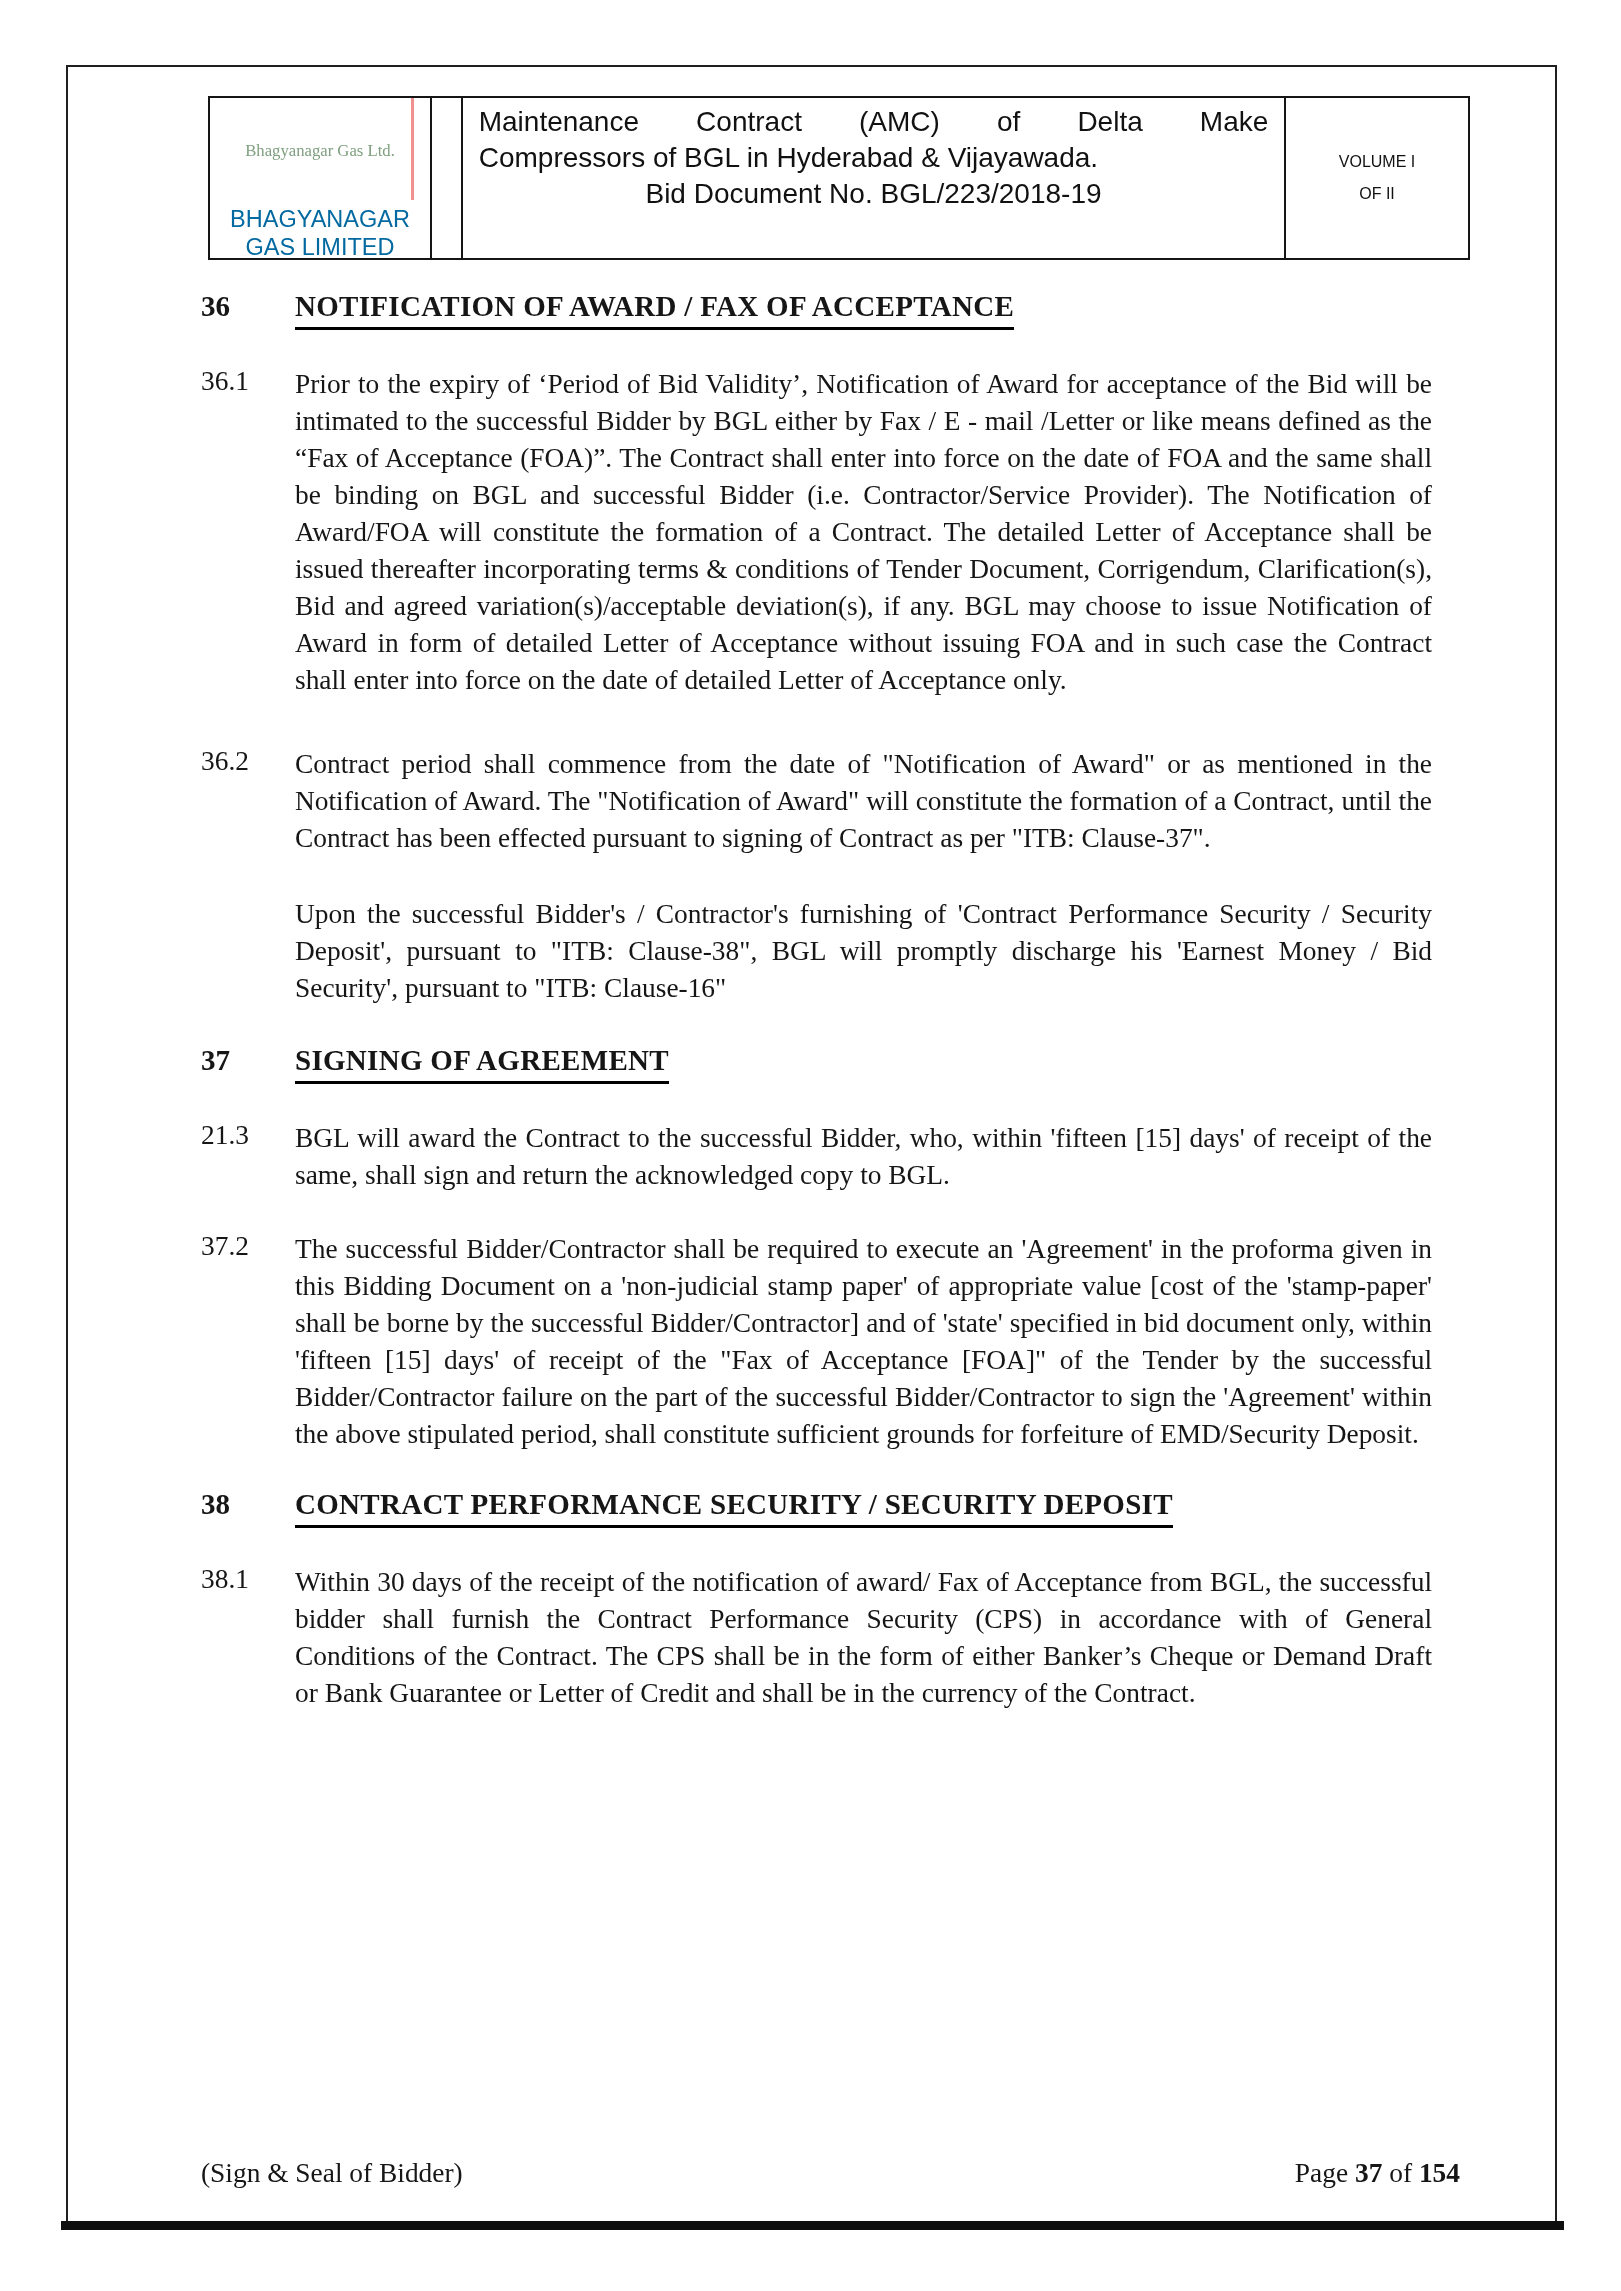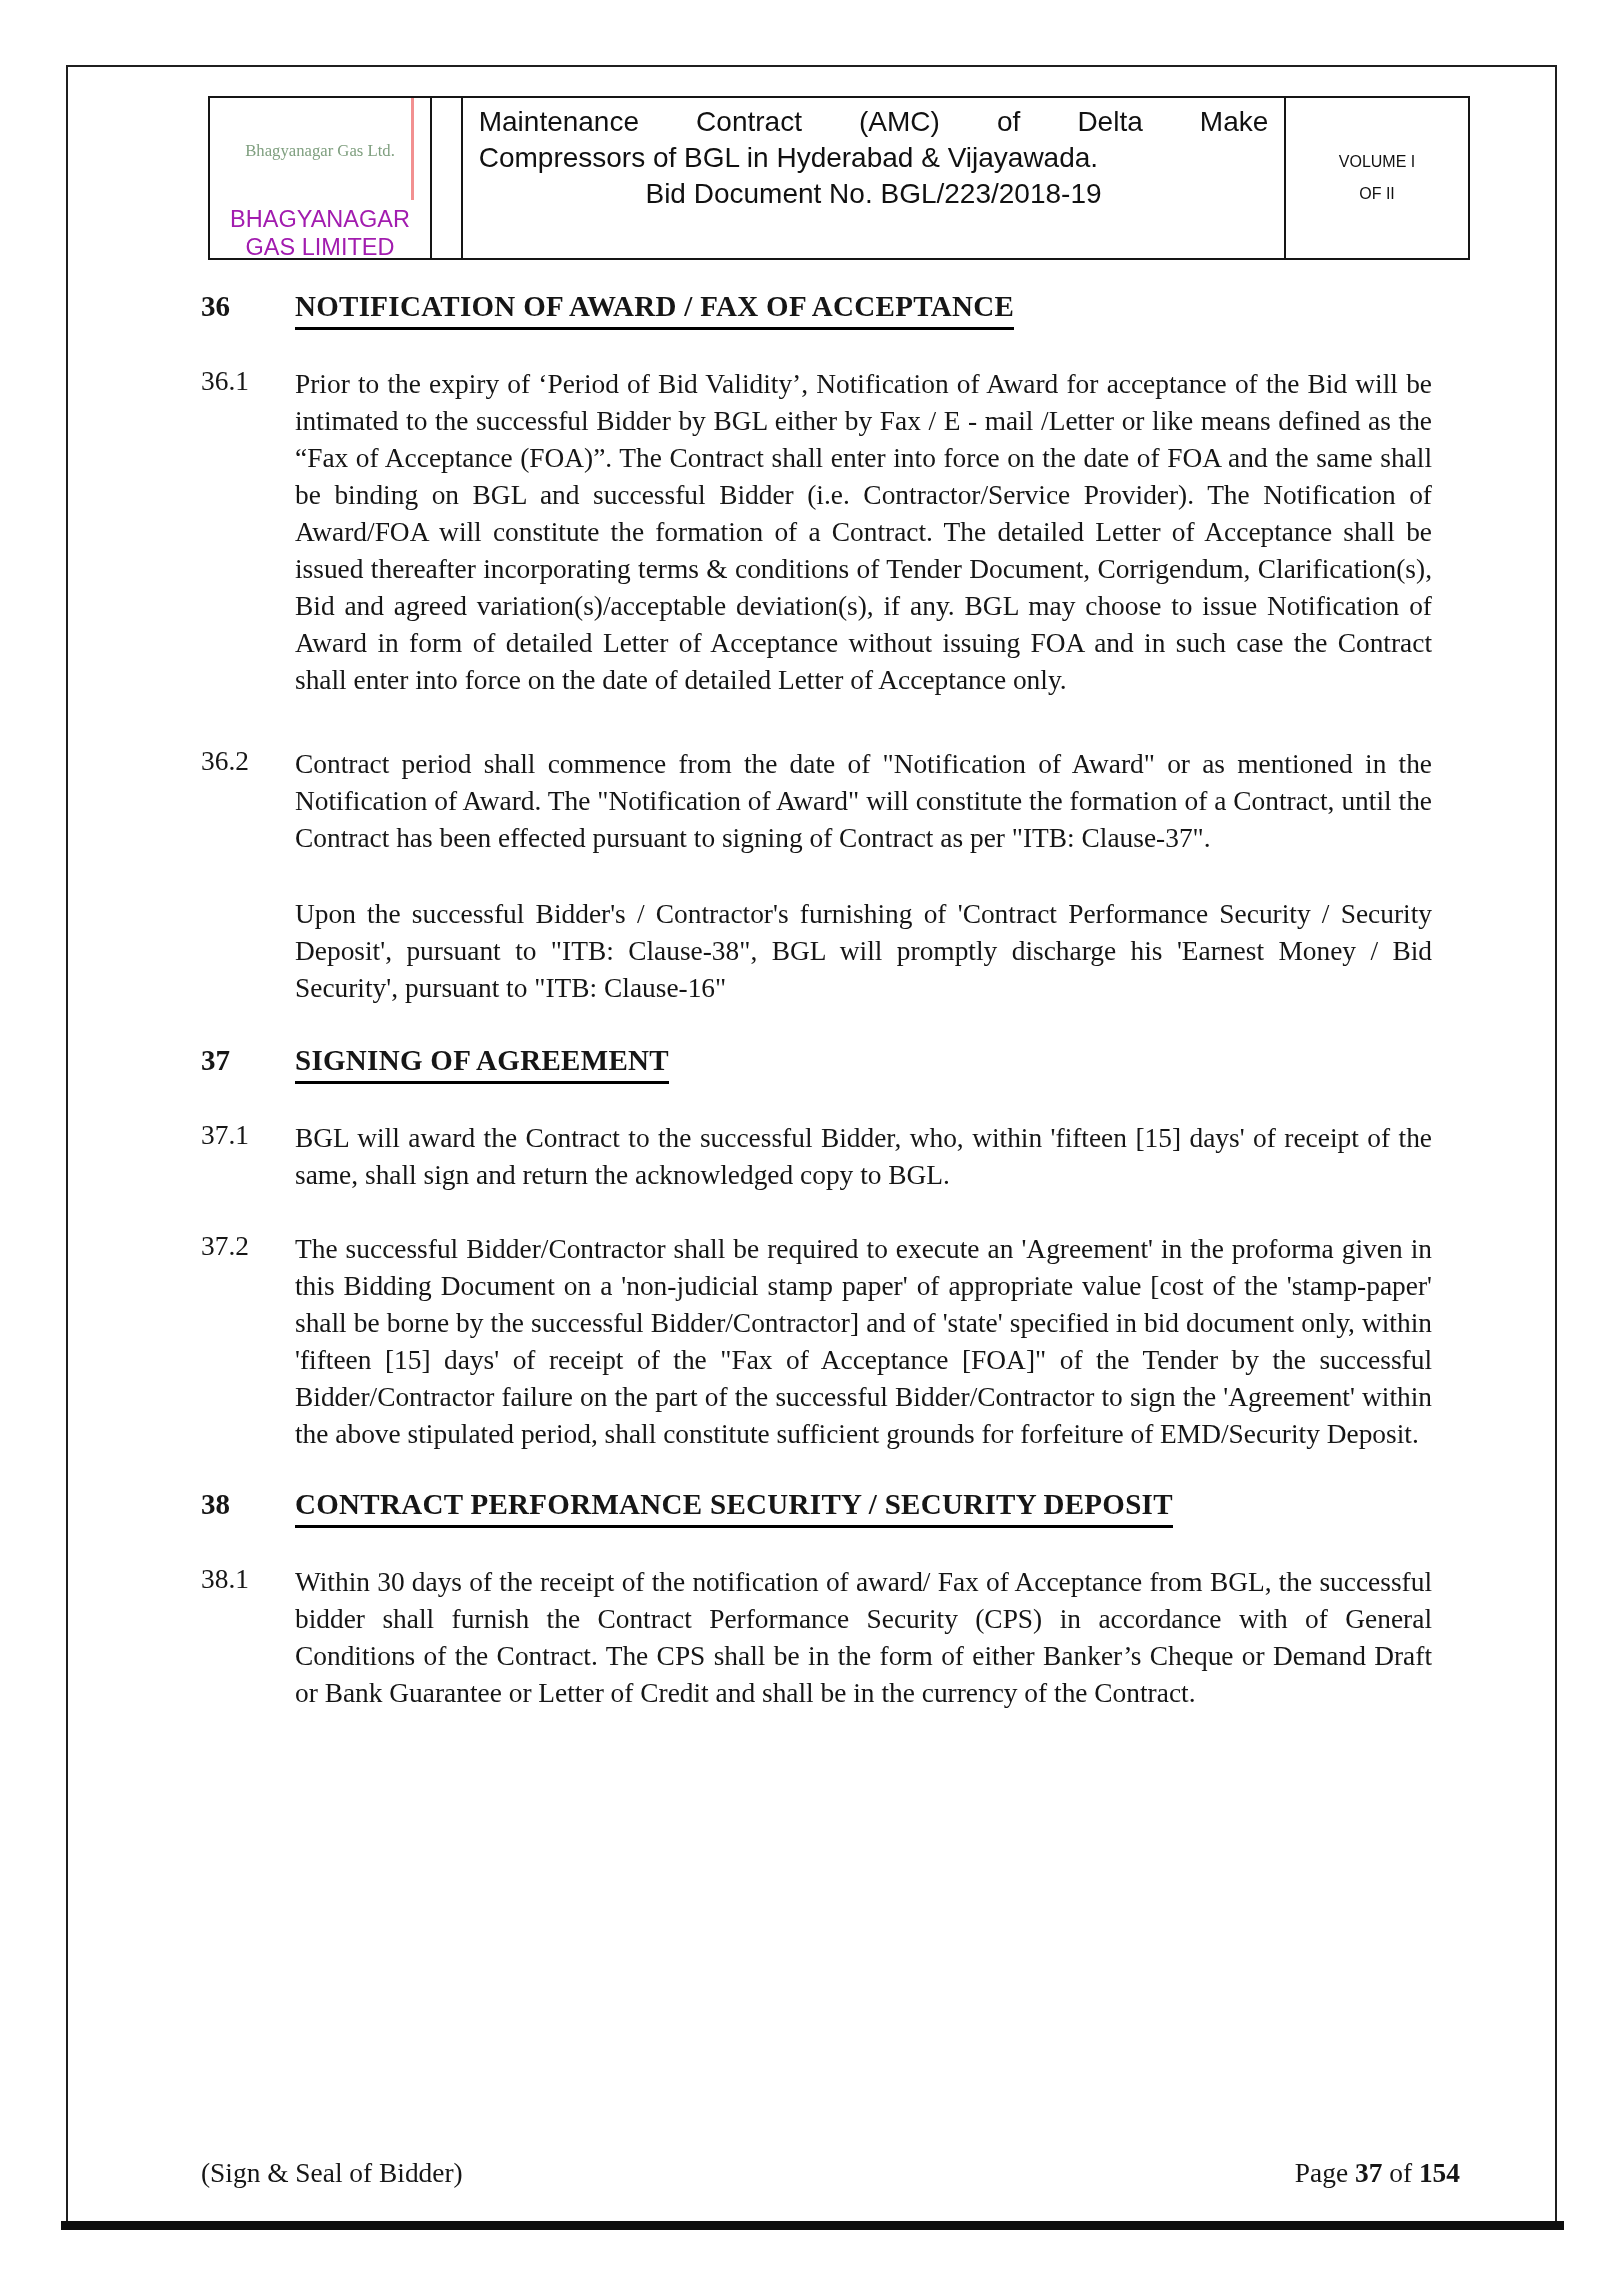--- a/index.html
+++ b/index.html
@@ -34,21 +34,21 @@
   .title-line-left{text-align:left;}
   .title-line-center{text-align:center;}
   .volume-cell{
     width:182px;flex:none;display:flex;flex-direction:column;justify-content:center;align-items:center;
     font-family:"Liberation Sans", sans-serif;font-size:16px;line-height:32px;color:#111;
   }
   .logo-subtitle{
     font-family:"Liberation Serif", serif;font-size:16.7px;color:#7f9f7f;margin-top:-3.9px;
   }
   .org-caption{
-    font-family:"Liberation Sans", sans-serif;font-size:23.5px;line-height:28px;color:#a21caf;
+    font-family:"Liberation Sans", sans-serif;font-size:23.5px;line-height:28px;color:#0369a1;
     text-align:center;margin-top:2.9px;width:206px;
   }
   .red-artifact{
     position:absolute;right:15.7px;top:0px;width:2.9px;height:102px;background:#f29090;
   }
   
   .content{
     position:absolute;left:201px;top:290px;width:1231px;
   }
   .row{display:flex;}
@@ -133,21 +133,21 @@
   <div class="row mt40">
     <div class="num-col"></div>
     <div class="body-col para">Upon the successful Bidder's / Contractor's furnishing of 'Contract Performance Security / Security Deposit', pursuant to "ITB: Clause-38", BGL will promptly discharge his 'Earnest Money / Bid Security', pursuant to "ITB: Clause-16"</div>
   </div>
 
   <div class="row mt38">
     <div class="num-col h">37</div>
     <div class="body-col"><span class="heading-text">SIGNING OF AGREEMENT</span></div>
   </div>
   <div class="row mt44">
-    <div class="num-col">37.1</div>
+    <div class="num-col">21.3</div>
     <div class="body-col para">BGL will award the Contract to the successful Bidder, who, within 'fifteen [15] days' of receipt of the same, shall sign and return the acknowledged copy to BGL.</div>
   </div>
   <div class="row mt38">
     <div class="num-col">37.2</div>
     <div class="body-col para">The successful Bidder/Contractor shall be required to execute an 'Agreement' in the proforma given in this Bidding Document on a 'non-judicial stamp paper' of appropriate value [cost of the 'stamp-paper' shall be borne by the successful Bidder/Contractor] and of 'state' specified in bid document  only, within 'fifteen [15] days' of receipt of the "Fax of Acceptance [FOA]" of the Tender by the successful Bidder/Contractor failure on the part of the successful Bidder/Contractor to sign the 'Agreement' within the above stipulated period, shall constitute sufficient grounds for forfeiture of EMD/Security Deposit.</div>
   </div>
 
   <div class="row mt36">
     <div class="num-col h">38</div>
     <div class="body-col"><span class="heading-text">CONTRACT PERFORMANCE SECURITY / SECURITY DEPOSIT</span></div>

